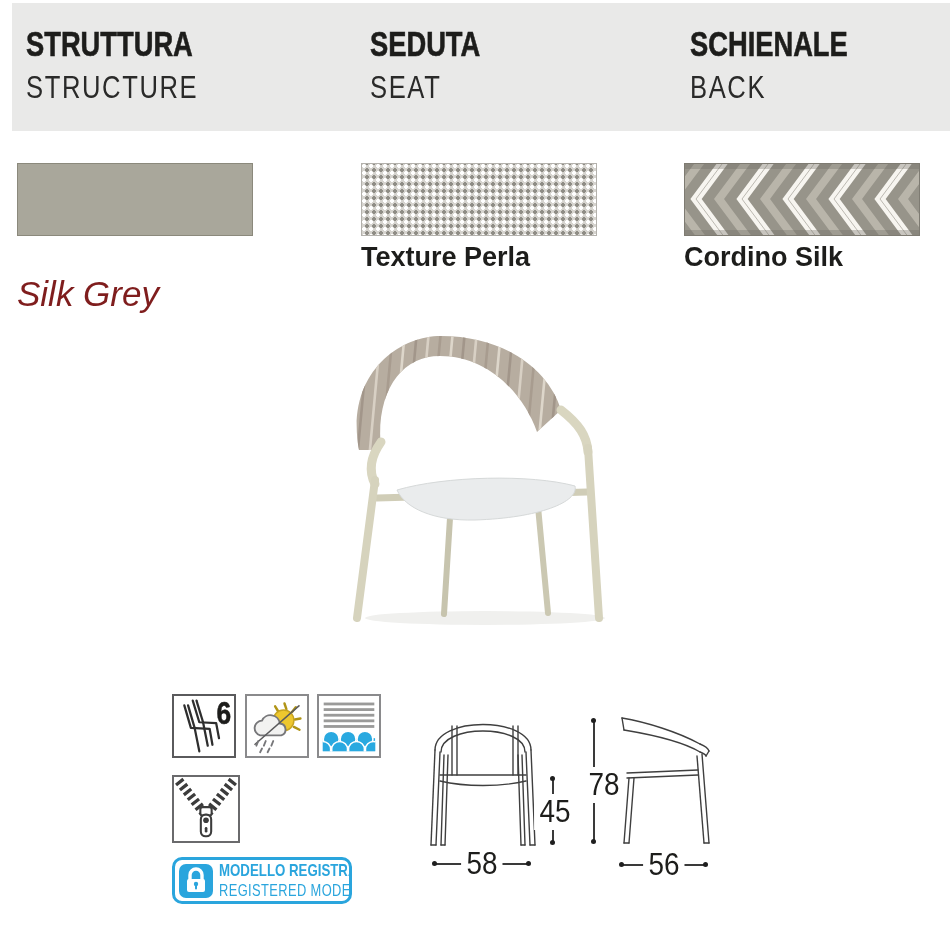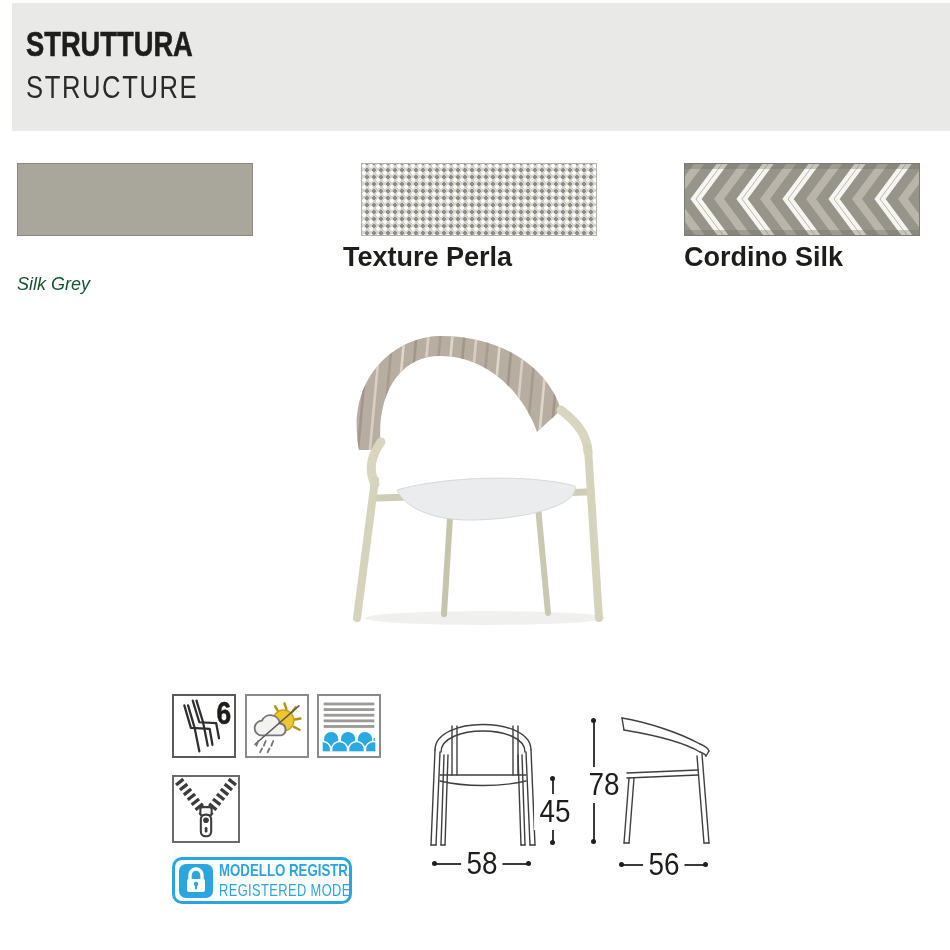--- a/index.html
+++ b/index.html
@@ -18,21 +18,21 @@
   .swatch{position:absolute;top:163px;width:236px;height:73px;box-sizing:border-box;}
   .sw-solid{background:var(--swatch-solid,#a9a79b);border:1px solid #8b897c;}
   .sw-weave{border:1px solid #b3b1ac;background-color:#d6d4cf;
      background-image:
        radial-gradient(circle at 2px 2px, #ffffff 1.6px, transparent 1.8px),
        radial-gradient(circle at 2px 2px, #8f8d86 1.6px, transparent 1.8px);
      background-size:7px 7px,7px 7px;background-position:0 0,3px 4px;}
   .sw-braid{border:1px solid #7e7b72;}
   .sw-braid svg{display:block;width:100%;height:100%;}
   .sw-name{position:absolute;top:242px;font-size:27px;font-weight:bold;white-space:nowrap;}
-  .sw-sub{position:absolute;top:274px;font-size:18px;font-style:italic;color:#14532d;white-space:nowrap;}
+  .sw-sub{position:absolute;top:274px;font-size:35px;font-style:italic;color:#7f1d1d;white-space:nowrap;}
 
   
   .ibox{position:absolute;width:64px;height:64px;border:2px solid #5a5a5c;background:#fff;
         box-sizing:border-box;}
   .ibox svg{display:block;width:100%;height:100%;}
   .stackcount{position:absolute;right:3px;top:0px;font-size:31px;font-weight:bold;
         -webkit-text-stroke:.5px #111;transform:scaleX(.85);transform-origin:right;}
 
   
   .badge{position:absolute;left:172px;top:857px;width:180px;height:47px;box-sizing:border-box;
@@ -57,27 +57,35 @@
 </head>
 <body>
 
 <div class="page">
 
   <div class="band" style="background: rgb(233, 233, 232);">
     <div class="hcol" style="left:14px;">
       <div class="t-it">STRUTTURA</div>
       <div class="t-en">STRUCTURE</div>
     </div>
+    <div class="hcol" style="left:358px;">
+      <div class="t-it">SEDUTA</div>
+      <div class="t-en">SEAT</div>
+    </div>
+    <div class="hcol" style="left:678px;">
+      <div class="t-it">SCHIENALE</div>
+      <div class="t-en">BACK</div>
+    </div>
   </div>
 
   <div class="swatch sw-solid" style="left:17px;"></div>
   <div class="sw-sub" style="left:17px;">Silk Grey</div>
 
   <div class="swatch sw-weave" style="left:361px;"></div>
-  <div class="sw-name" style="left:343px;">Texture Perla</div>
+  <div class="sw-name" style="left:361px;">Texture Perla</div>
 
   <div class="swatch sw-braid" style="left:684px;">
     <svg viewBox="0 0 234 71" preserveAspectRatio="none">
       <defs>
         <pattern id="braid" width="46" height="71" patternUnits="userSpaceOnUse">
           <rect width="46" height="71" fill="#97948a"></rect>
           <path d="M20,-8 L-12,35 L20,78" stroke="#b9b5aa" stroke-width="8" fill="none"></path>
           <path d="M43,-8 L11,35 L43,78" stroke="#f7f5f0" stroke-width="9" fill="none"></path>
           <path d="M66,-8 L34,35 L66,78" stroke="#b9b5aa" stroke-width="8" fill="none"></path>
           <path d="M43,-8 L11,35 L43,78" stroke="#7d7a70" stroke-width="1" fill="none" opacity=".5"></path>

